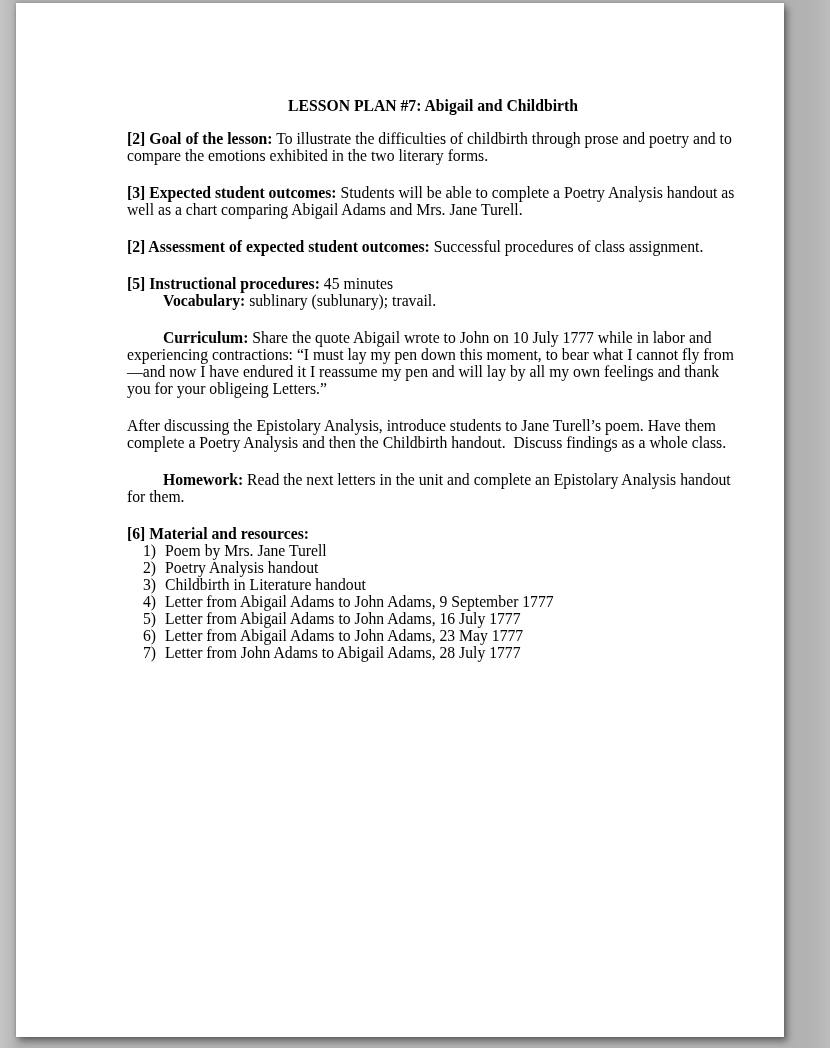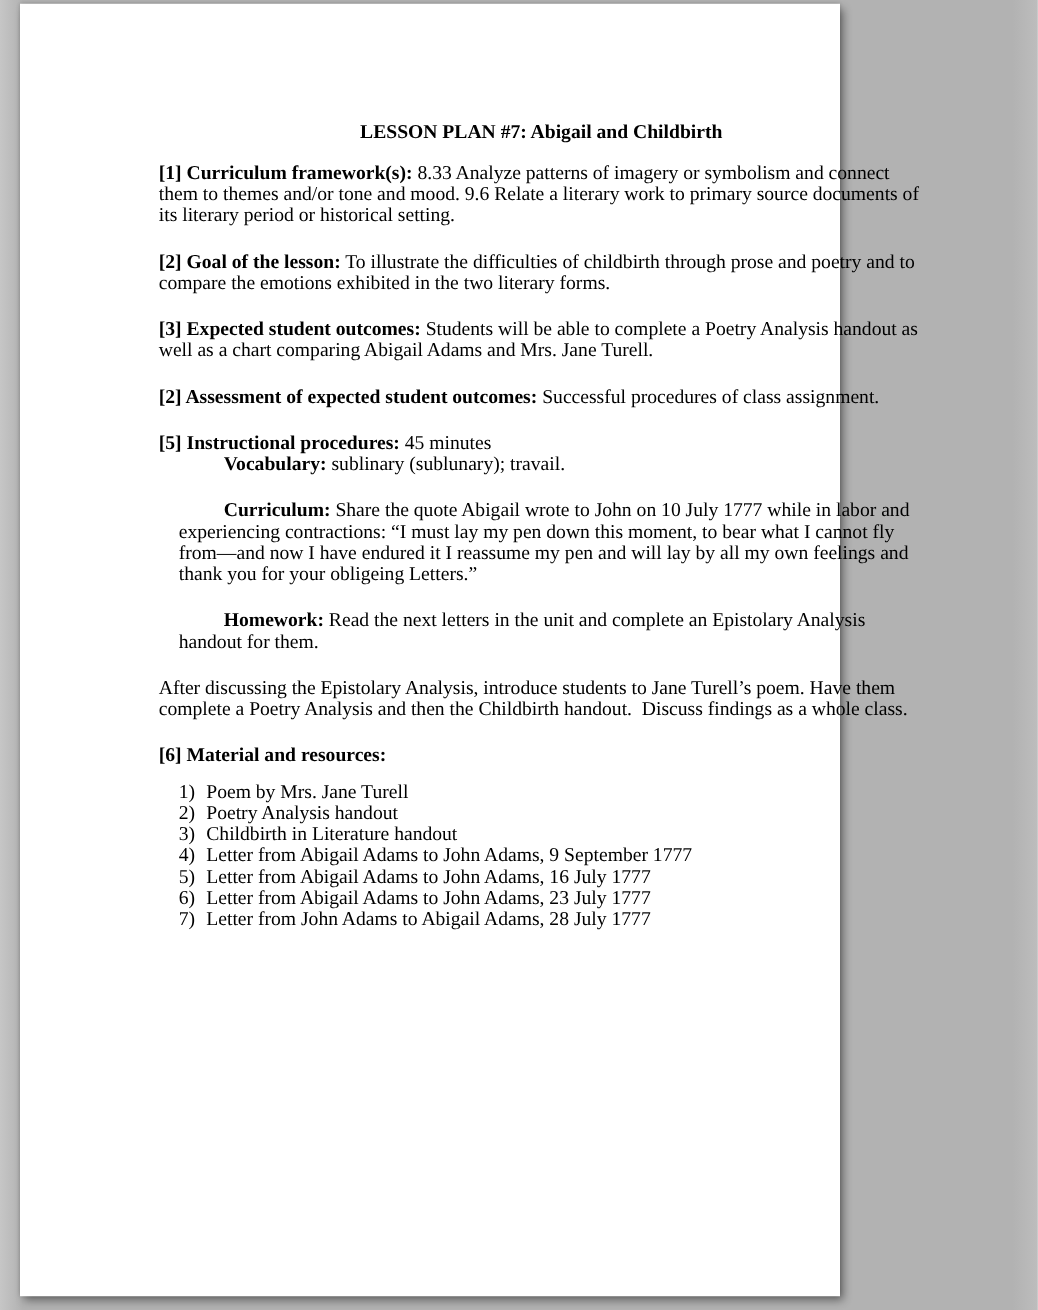--- a/index.html
+++ b/index.html
@@ -10,86 +10,85 @@
     overflow: hidden;
   }
   .canvas {
     position: relative;
     width: 830px; height: 1048px;
     background: linear-gradient(90deg, #c6c6c6 0px, #b2b2b2 18px, #b2b2b2 810px, #bdbdbd 830px);
   }
   .page {
     position: absolute;
     left: 16px; top: 3px;
-    width: 656px; height: 1034px;
+    width: 768px; height: 1034px;
     background: #ffffff;
     box-shadow: 3px 4px 7px rgba(0,0,0,0.45), 0 0 3px rgba(0,0,0,0.18);
   }
   .content {
     position: absolute;
     left: 111px; top: 94px;
     width: 612px;
     font-size: 15.7px;
     line-height: 17px;
     color: #000000;
   }
   .title {
     text-align: center;
     font-weight: bold;
     margin: 0 0 16px 0;
   }
   .para { margin: 0 0 20px 0; }
   .para:last-child { margin-bottom: 0; }
-  .indent-first { text-indent: 36px; margin-left: 16px; }
-  .nogap { margin-bottom: 12px; }
+  .indent-first { text-indent: 36px; }
+  .nogap { margin-bottom: 0; }
   b.lbl { font-weight: bold; }
   .t { white-space: pre-wrap; }
   .mlist { list-style: none; margin: 0; padding: 0; }
   .mlist li {
     position: relative;
     padding-left: 38px;
     line-height: 17px;
   }
   .mlist .num { position: absolute; left: 16px; top: 0; }
 </style>
 </head>
 <body>
 
 <div class="canvas">
   <div class="page">
     <div class="content">
 
       <p class="title">LESSON PLAN #7: Abigail and Childbirth</p>
 
-      <p class="para"><b class="lbl">[1] Curriculum framework(s):</b> <span class="t">8.33 Analyze patterns of imagery or symbolism and connect them to themes and/or tone and mood. 9.6 Relate a literary work to primary source documents of its literary period or historical setting.</span></p>
 
       <p class="para"><b class="lbl">[2] Goal of the lesson:</b> <span class="t">To illustrate the difficulties of childbirth through prose and poetry and to compare the emotions exhibited in the two literary forms.</span></p>
 
       <p class="para"><b class="lbl">[3] Expected student outcomes:</b> <span class="t">Students will be able to complete a Poetry Analysis handout as well as a chart comparing Abigail Adams and Mrs. Jane Turell.</span></p>
 
       <p class="para"><b class="lbl">[2] Assessment of expected student outcomes:</b> <span class="t">Successful procedures of class assignment.</span></p>
 
       <div class="para">
         <div><b class="lbl">[5] Instructional procedures:</b> <span class="t">45 minutes</span></div>
         <div class="indent-first"><b class="lbl">Vocabulary:</b> <span class="t">sublinary (sublunary); travail.</span></div>
       </div>
 
       <p class="para indent-first"><b class="lbl">Curriculum:</b> <span class="t">Share the quote Abigail wrote to John on 10 July 1777 while in labor and experiencing contractions: “I must lay my pen down this moment, to bear what I cannot fly from—and now I have endured it I reassume my pen and will lay by all my own feelings and thank you for your obligeing Letters.”</span></p>
 
+      <p class="para"><span class="t">After discussing the Epistolary Analysis, introduce students to Jane Turell’s poem. Have them complete a Poetry Analysis and then the Childbirth handout.  Discuss findings as a whole class.</span></p>
+
       <p class="para indent-first"><b class="lbl">Homework:</b> <span class="t">Read the next letters in the unit and complete an Epistolary Analysis handout for them.</span></p>
-
-      <p class="para"><span class="t">After discussing the Epistolary Analysis, introduce students to Jane Turell’s poem. Have them complete a Poetry Analysis and then the Childbirth handout.  Discuss findings as a whole class.</span></p>
 
       <p class="para nogap"><b class="lbl">[6] Material and resources:</b></p>
 
       <ul class="mlist">
         <li><span class="num">1)</span><span class="t">Poem by Mrs. Jane Turell</span></li>
         <li><span class="num">2)</span><span class="t">Poetry Analysis handout</span></li>
         <li><span class="num">3)</span><span class="t">Childbirth in Literature handout</span></li>
         <li><span class="num">4)</span><span class="t">Letter from Abigail Adams to John Adams, 9 September 1777</span></li>
         <li><span class="num">5)</span><span class="t">Letter from Abigail Adams to John Adams, 16 July 1777</span></li>
-        <li><span class="num">6)</span><span class="t">Letter from Abigail Adams to John Adams, 23 July 1777</span></li>
+        <li><span class="num">6)</span><span class="t">Letter from Abigail Adams to John Adams, 23 May 1777</span></li>
         <li><span class="num">7)</span><span class="t">Letter from John Adams to Abigail Adams, 28 July 1777</span></li>
       </ul>
 
     </div>
   </div>
 </div>
 
 </body></html>

